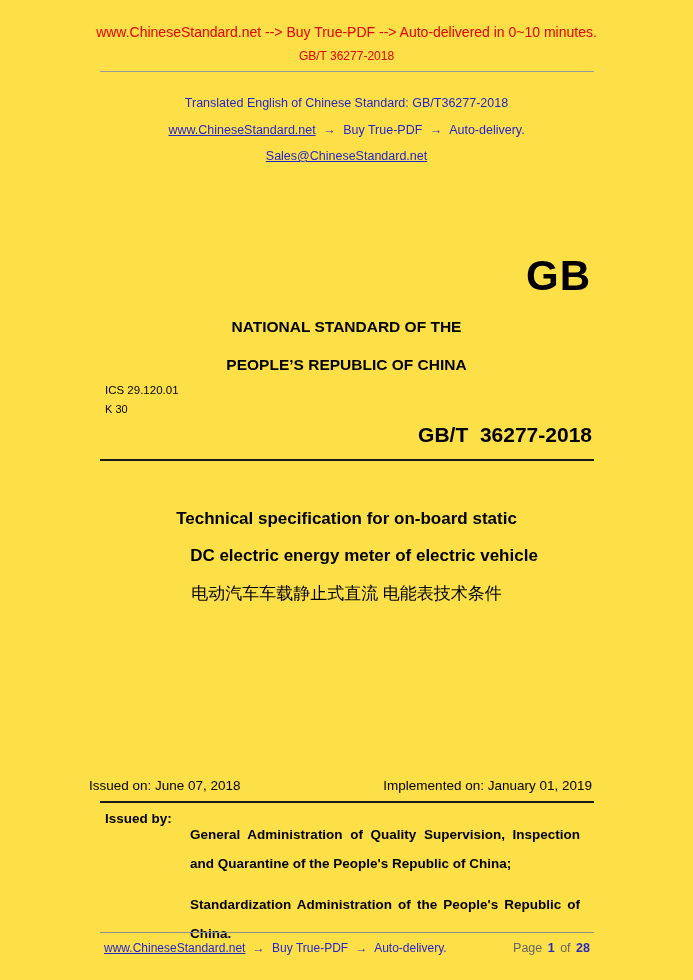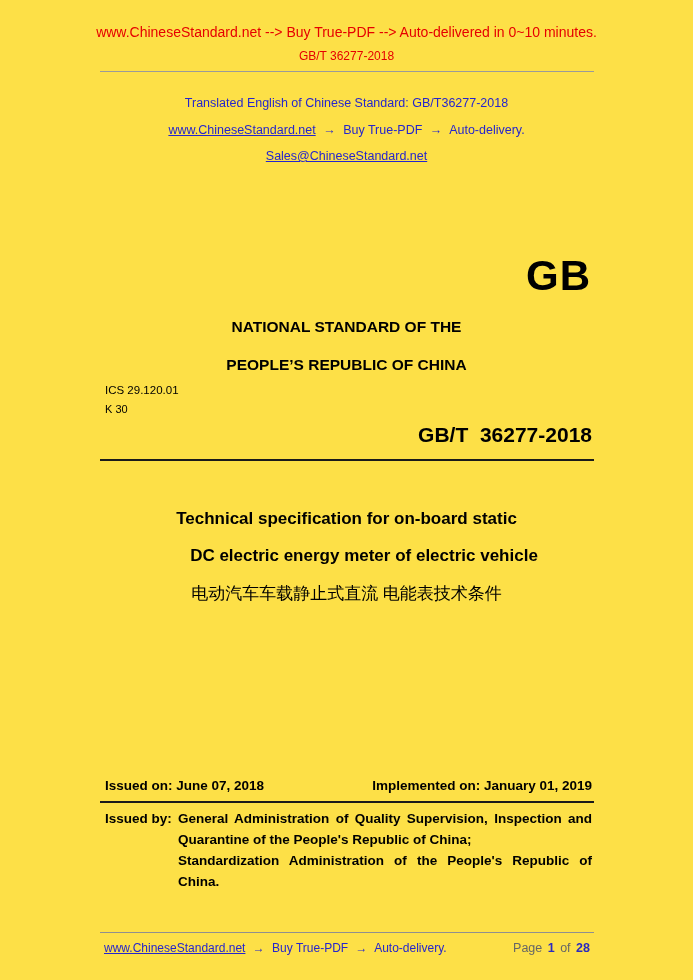--- a/index.html
+++ b/index.html
@@ -34,26 +34,26 @@
   .natl2{top:356px;text-align:center;}
   .ics{top:384px;left:105px;font-size:11.5px;}
   .k30{top:403px;left:105px;font-size:11px;}
   .stdcode{top:423px;right:101px;font-size:21px;font-weight:bold;white-space:pre;}
 
   .title{font-weight:bold;font-size:17px;}
   .title1{top:509px;}
   .title2{top:546px;padding-left:35px;}
   .titlezh{top:582px;font-size:17px;}
 
-  .dates{top:778px;left:105px;right:101px;display:flex;justify-content:space-between;
-         font-weight:bold;font-size:13.5px;}
+  .dates{top:778px;left:89px;right:101px;display:flex;justify-content:space-between;
+         font-weight:normal;font-size:13.5px;}
   .issuedby{top:808px;left:105px;right:101px;display:flex;font-weight:bold;font-size:13.5px;}
   .issuedby .label{flex:0 0 73px;line-height:21px;}
   .issuedby .orgs{flex:1;}
-  .issuedby p{margin:0;text-align:justify;line-height:21px;}
+  .issuedby p{margin:12px;text-align:justify;line-height:29px;}
 
   .footer{top:941px;left:104px;right:101px;display:flex;justify-content:space-between;
           align-items:baseline;font-size:12px;}
   .pageinfo{color:#666;font-size:12.5px;}
   .pageinfo b{color:#2a2ac0;font-weight:bold;margin:0 2px;}
 </style>
 </head>
 <body>
 
 <div class="page">

